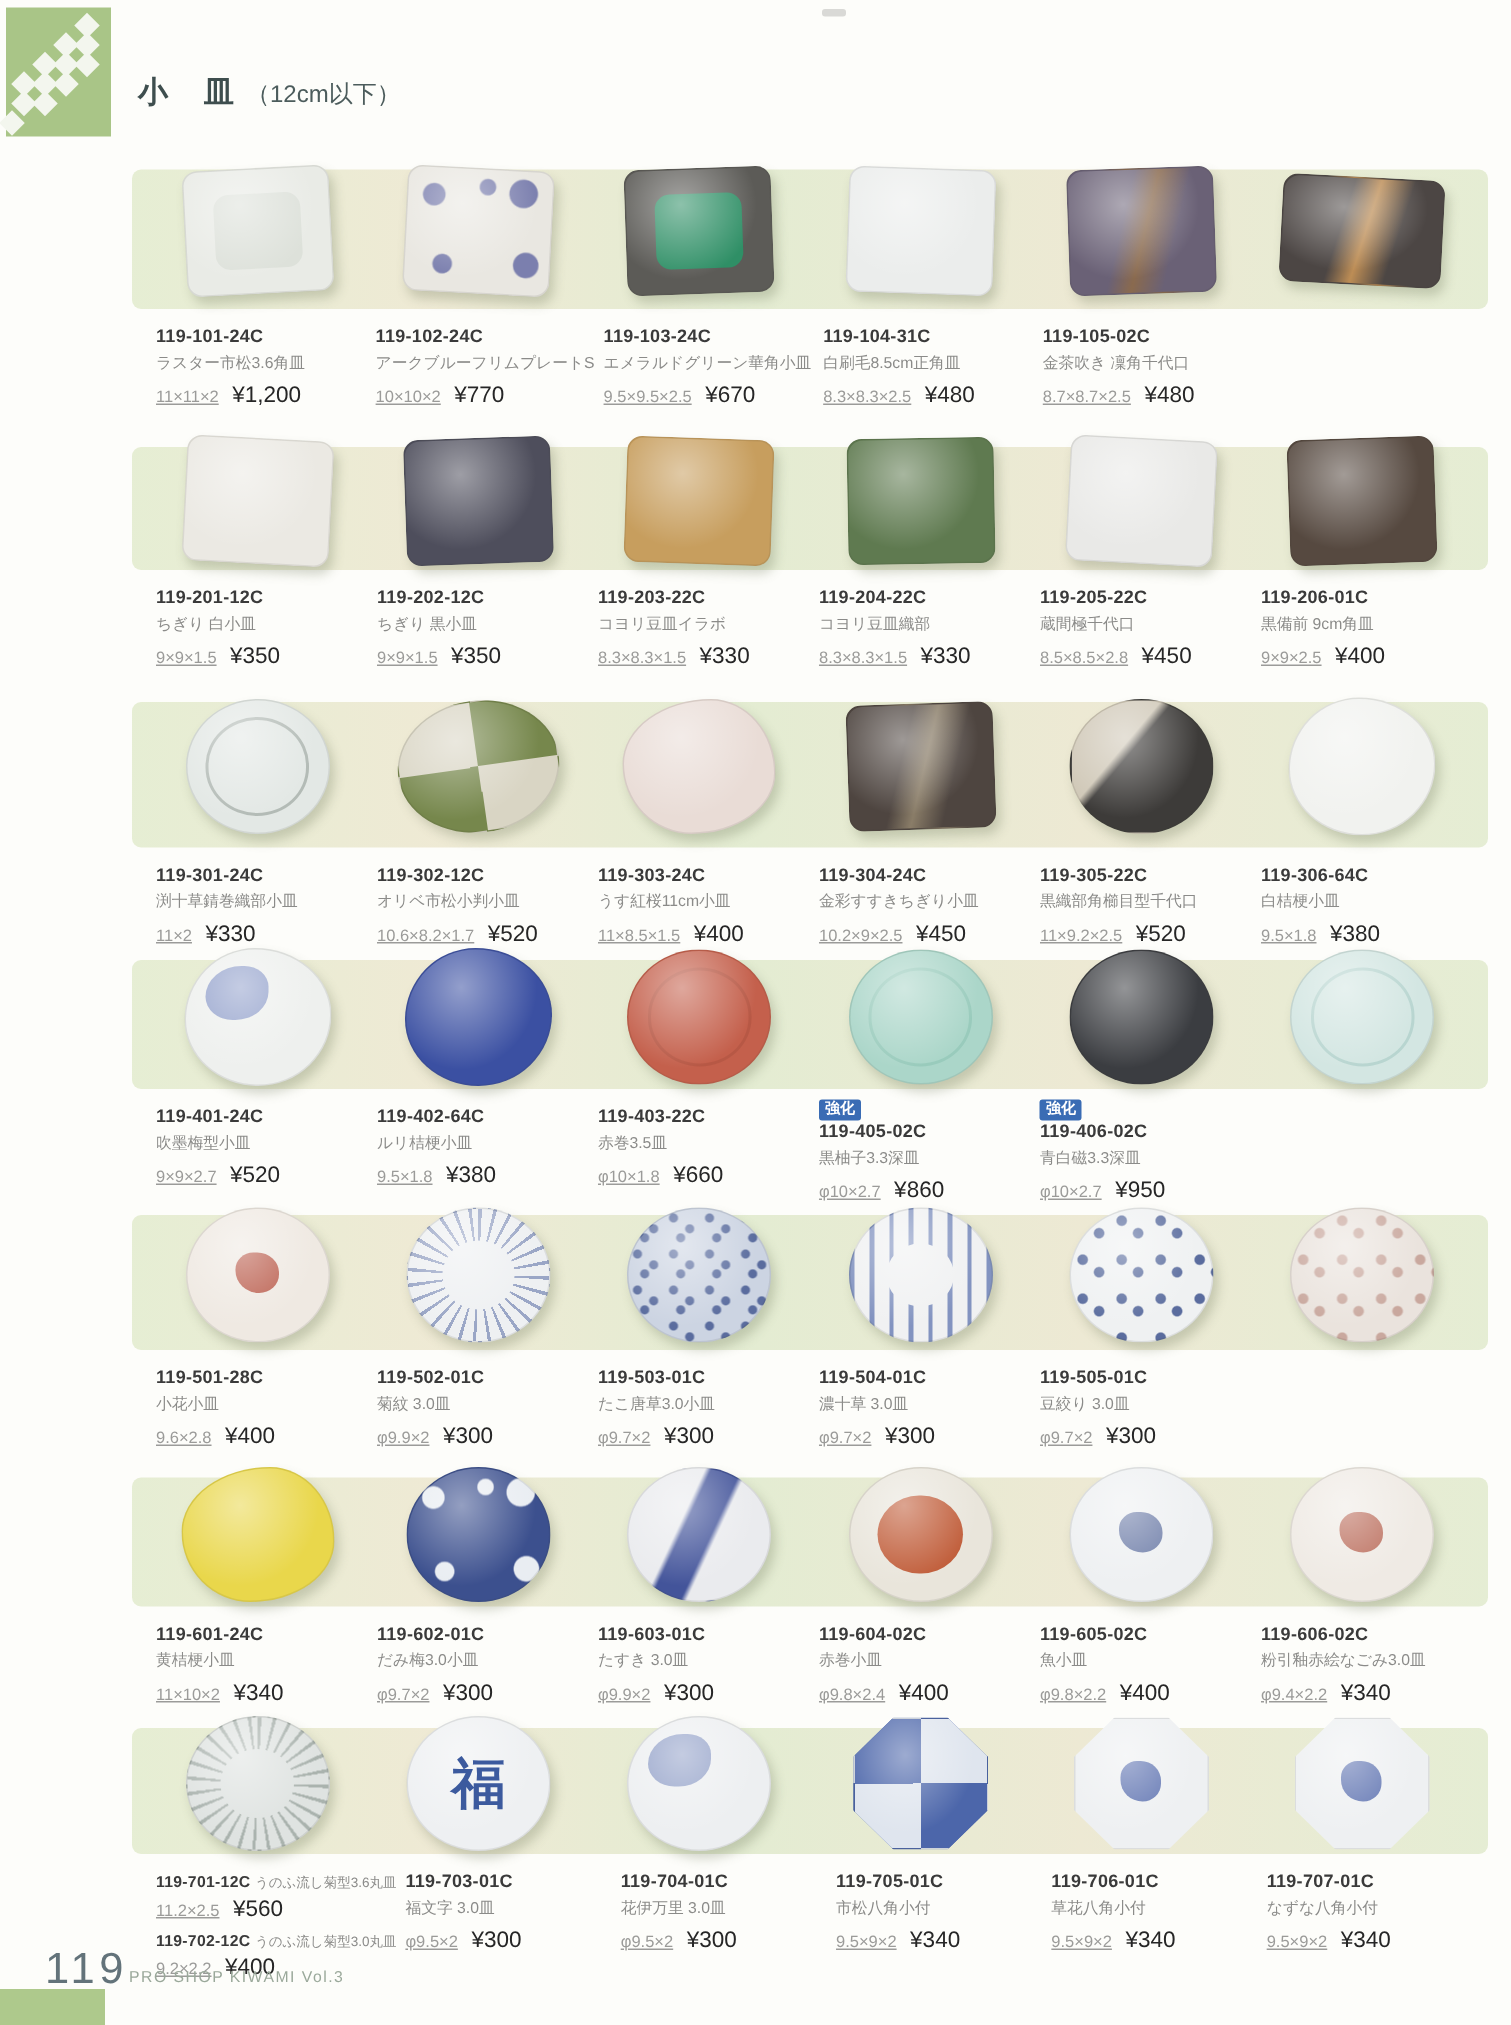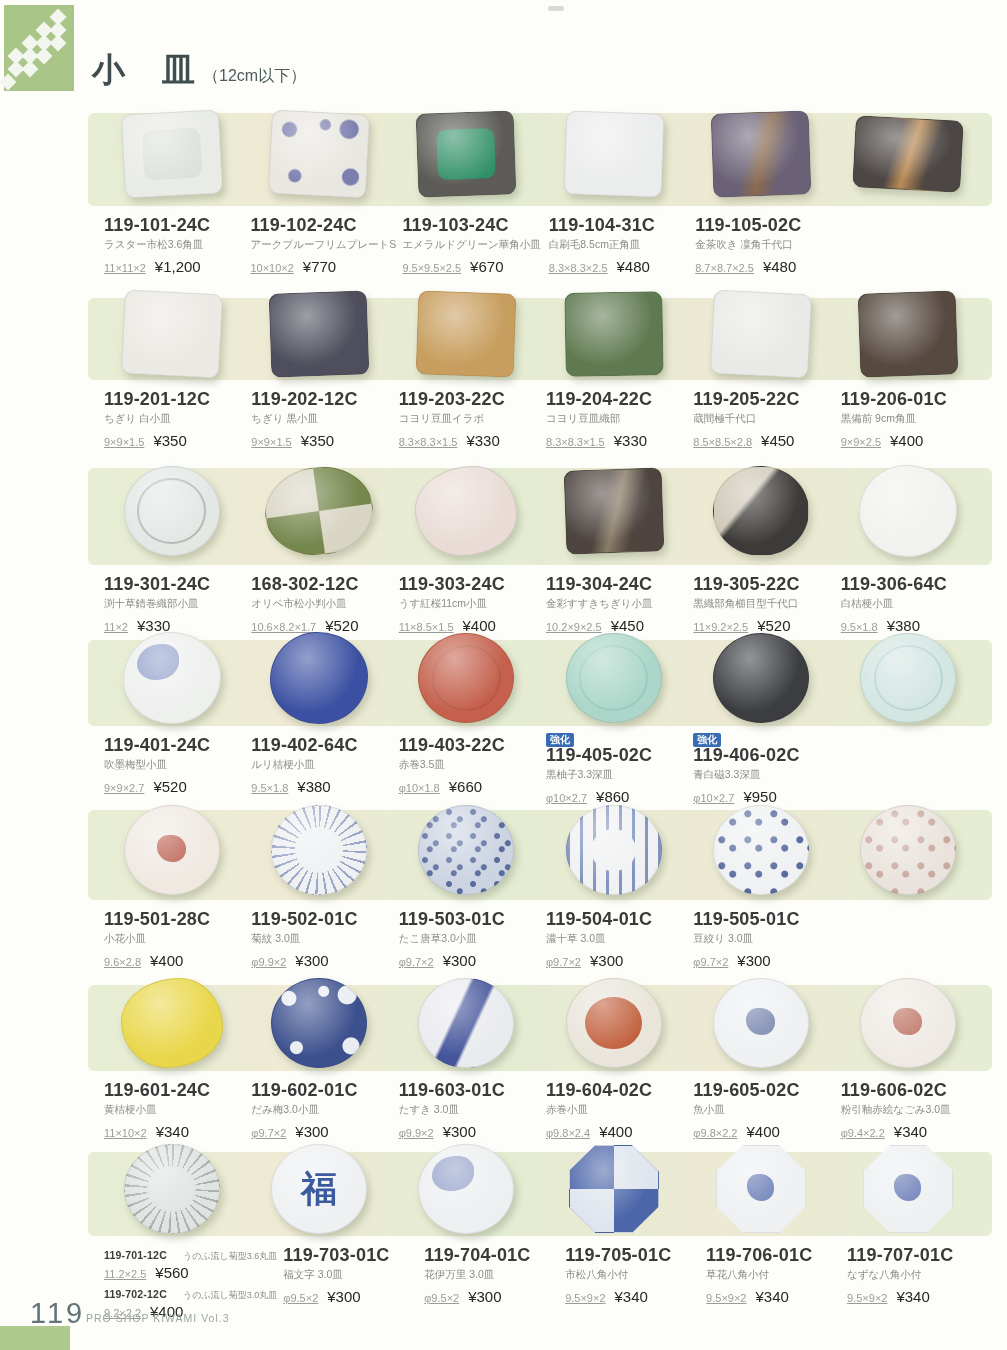--- a/index.html
+++ b/index.html
@@ -6,45 +6,45 @@
   body{
     width:1007px;height:1350px;position:relative;overflow:hidden;
     background:#fdfdfa;
     font-family:"Liberation Sans","DejaVu Sans",sans-serif;
     color:#333;
   }
   
   .tile{position:absolute;left:4px;top:5px;width:70px;height:86px;background:#a9c587;}
   .tile .d{position:absolute;width:12px;height:12px;background:#f3f6ee;transform:rotate(45deg);}
   .page-title{position:absolute;left:92px;top:48px;white-space:nowrap;}
-  .page-title .main{font-size:33px;font-weight:bold;color:#3e4e4e;letter-spacing:2px;}
+  .page-title .main{font-size:20px;font-weight:bold;color:#3e4e4e;letter-spacing:2px;}
   .page-title .note{font-size:16px;color:#4c5c5c;margin-left:6px;}
   .top-mark{position:absolute;left:548px;top:6px;width:16px;height:5px;background:#d9d9d6;border-radius:2px;}
   
   .row{position:absolute;left:98px;width:884px;}
   .r1{top:100px}.r2{top:286px}.r3{top:455px}.r4{top:628px}.r5{top:798px}.r6{top:973px}.r7{top:1140px}
   .photos{position:relative;display:grid;grid-template-columns:repeat(6,1fr);align-items:center;}
   .r1 .photos{height:108px}.r2 .photos{height:96px}.r3 .photos{height:112px}
   .r4 .photos{height:100px}.r5 .photos{height:104px}.r6 .photos{height:100px}.r7 .photos{height:98px}
   .band{position:absolute;left:-10px;right:-10px;top:12%;bottom:2%;z-index:0;opacity:.8;border-radius:6px;
     background:linear-gradient(90deg,#e0eaca,#ebe5cb 22%,#dde8c8 45%,#e9e4ca 70%,#dfe9ca 100%);}
   .photo-slot{position:relative;z-index:1;display:flex;align-items:center;justify-content:center;height:100%;}
   .cells{display:grid;grid-template-columns:repeat(6,1fr);margin-top:7px;}
   .cell{padding-left:6px;}
   .badge-line{height:16px;margin-top:-6px;}
   .badge{display:inline-block;background:#3a6cb4;color:#fff;font-size:10px;font-weight:bold;
     padding:1px 4px;border-radius:2px;line-height:12px;}
-  .code{font-size:18px;font-weight:bold;color:#3a3a3a;letter-spacing:.2px;}
+  .code{font-size:12px;font-weight:bold;color:#3a3a3a;letter-spacing:.2px;}
   .name{display:block;font-size:10.5px;color:#8b8b89;margin-top:2px;white-space:nowrap;}
   .specs{margin-top:6px;white-space:nowrap;}
   .size{font-size:11px;color:#9b9b99;text-decoration:underline;}
   .price{font-size:15px;font-weight:normal;color:#262626;margin-left:9px;}
   .cell.compact{white-space:nowrap;}
   .cell.compact .code{font-size:10.5px;}
-  .cell.compact .name{display:inline;font-size:9px;margin-left:16px;}
+  .cell.compact .name{display:inline;font-size:9px;margin-left:3px;}
   .cell.compact .specs{margin-top:1px;margin-bottom:2px;}
   
   .plate{position:relative;background-color:var(--base);border:1px solid rgba(60,60,50,.10);
     box-shadow:3px 5px 7px rgba(110,120,90,.30);}
   .plate::after{content:"";position:absolute;inset:0;border-radius:inherit;
     background:radial-gradient(ellipse at 38% 28%,rgba(255,255,255,.45),rgba(255,255,255,0) 60%);}
   .shape-square{width:96px;height:82px;border-radius:10px;}
   .shape-rect{width:106px;height:70px;border-radius:10px;}
   .shape-round{width:94px;height:88px;border-radius:50%;}
   .shape-oval{width:106px;height:86px;border-radius:50%;}
@@ -236,21 +236,21 @@
         <div class="plate shape-flower p-plain" style="--base: #f1f2ef; --accent: #e2e4e0;"></div>
       </div>
     </div>
     <div class="cells">
       <div class="cell">
         <div><span class="code">119-301-24C</span></div>
         <span class="name">渕十草錆巻織部小皿</span>
         <div class="specs"><span class="size">11×2</span><span class="price">¥330</span></div>
       </div>
       <div class="cell">
-        <div><span class="code">168-302-12C</span></div>
+        <div><span class="code">119-302-12C</span></div>
         <span class="name">オリベ市松小判小皿</span>
         <div class="specs"><span class="size">10.6×8.2×1.7</span><span class="price">¥520</span></div>
       </div>
       <div class="cell">
         <div><span class="code">119-303-24C</span></div>
         <span class="name">うす紅桜11cm小皿</span>
         <div class="specs"><span class="size">11×8.5×1.5</span><span class="price">¥400</span></div>
       </div>
       <div class="cell">
         <div><span class="code">119-304-24C</span></div>

